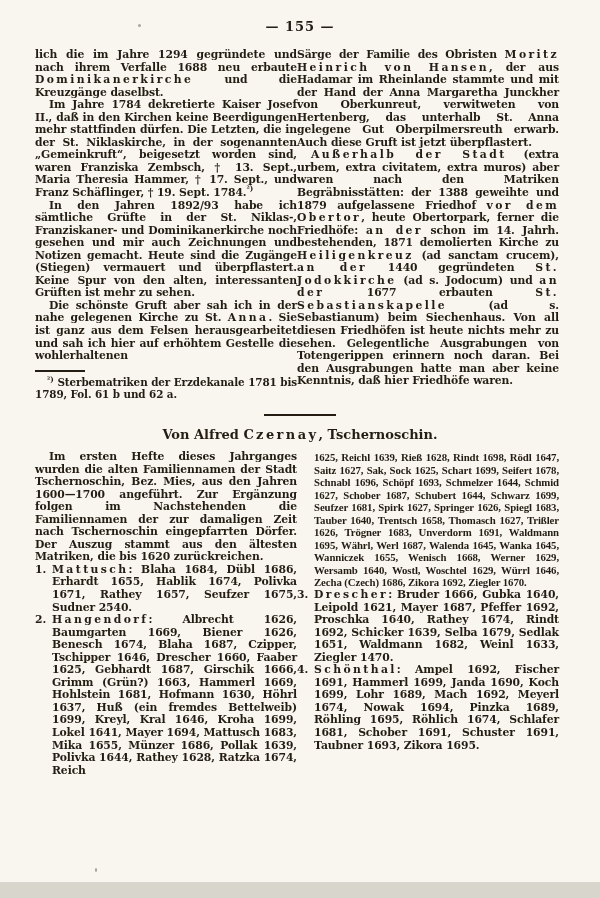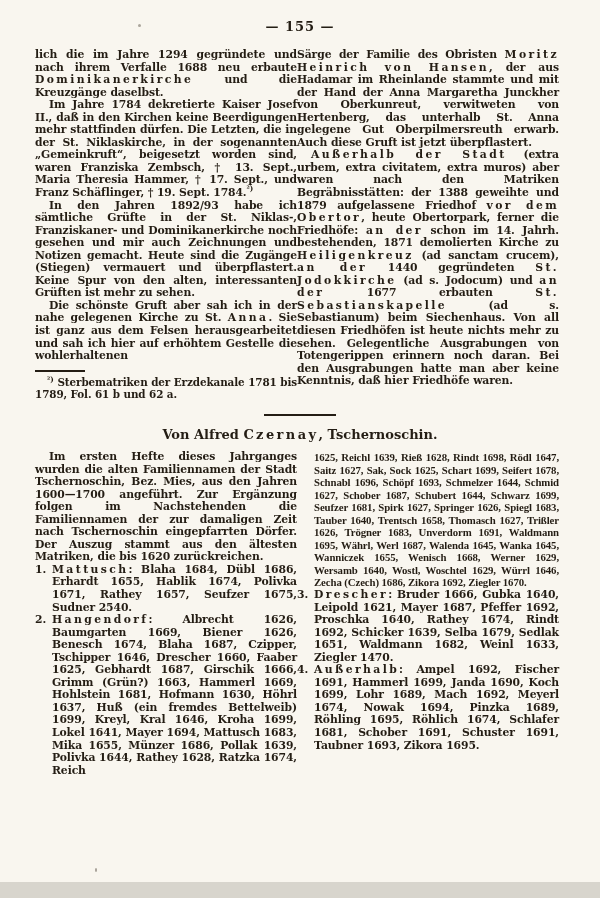--- a/index.html
+++ b/index.html
@@ -97,16 +97,16 @@
 
   <div class="cols a2">
     <div class="col">
         <div class="block para ind"><span><span class="">Im ersten Hefte dieses Jahrganges wurden die alten Familiennamen der Stadt Tschernoschin, Bez. Mies, aus den Jahren 1600—1700 angeführt. Zur Ergänzung folgen im Nachstehenden die Familiennamen der zur damaligen Zeit nach Tschernoschin eingepfarrten Dörfer. Der Auszug stammt aus den ältesten Matriken, die bis 1620 zurückreichen.</span></span></div>
         <div class="block item"><span class="num">1.</span><span><span class="sp">Mattusch</span><span class="">: Blaha 1684, Dübl 1686, Erhardt 1655, Hablik 1674, Polivka 1671, Rathey 1657, Seufzer 1675, Sudner 2540.</span></span></div>
         <div class="block item"><span class="num">2.</span><span><span class="sp">Hangendorf</span><span class="">: Albrecht 1626, Baumgarten 1669, Biener 1626, Benesch 1674, Blaha 1687, Czipper, Tschipper 1646, Drescher 1660, Faaber 1625, Gebhardt 1687, Girschik 1666, Grimm (Grün?) 1663, Hammerl 1669, Hohlstein 1681, Hofmann 1630, Höhrl 1637, Huß (ein fremdes Bettelweib) 1699, Kreyl, Kral 1646, Kroha 1699, Lokel 1641, Mayer 1694, Mattusch 1683, Mika 1655, Münzer 1686, Pollak 1639, Polivka 1644, Rathey 1628, Ratzka 1674, Reich</span></span></div>
       </div>
     <div class="col">
         <div class="block cont"><span><span class="">1625, Reichl 1639, Rieß 1628, Rindt 1698, Rödl 1647, Saitz 1627, Sak, Sock 1625, Schart 1699, Seifert 1678, Schnabl 1696, Schöpf 1693, Schmelzer 1644, Schmid 1627, Schober 1687, Schubert 1644, Schwarz 1699, Seufzer 1681, Spirk 1627, Springer 1626, Spiegl 1683, Tauber 1640, Trentsch 1658, Thomasch 1627, Trißler 1626, Trögner 1683, Unverdorm 1691, Waldmann 1695, Währl, Werl 1687, Walenda 1645, Wanka 1645, Wanniczek 1655, Wenisch 1668, Werner 1629, Wersamb 1640, Wostl, Woschtel 1629, Würrl 1646, Zecha (Czech) 1686, Zikora 1692, Ziegler 1670.</span></span></div>
         <div class="block item"><span class="num">3.</span><span><span class="sp">Drescher</span><span class="">: Bruder 1666, Gubka 1640, Leipold 1621, Mayer 1687, Pfeffer 1692, Proschka 1640, Rathey 1674, Rindt 1692, Schicker 1639, Selba 1679, Sedlak 1651, Waldmann 1682, Weinl 1633, Ziegler 1470.</span></span></div>
-        <div class="block item"><span class="num">4.</span><span><span class="sp">Außerhalb</span><span class="">: Ampel 1692, Fischer 1691, Hammerl 1699, Janda 1690, Koch 1699, Lohr 1689, Mach 1692, Meyerl 1674, Nowak 1694, Pinzka 1689, Röhling 1695, Röhlich 1674, Schlafer 1681, Schober 1691, Schuster 1691, Taubner 1693, Zikora 1695.</span></span></div>
+        <div class="block item"><span class="num">4.</span><span><span class="sp">Schönthal</span><span class="">: Ampel 1692, Fischer 1691, Hammerl 1699, Janda 1690, Koch 1699, Lohr 1689, Mach 1692, Meyerl 1674, Nowak 1694, Pinzka 1689, Röhling 1695, Röhlich 1674, Schlafer 1681, Schober 1691, Schuster 1691, Taubner 1693, Zikora 1695.</span></span></div>
       </div>
   </div>
 </div>
 
 </body></html>

